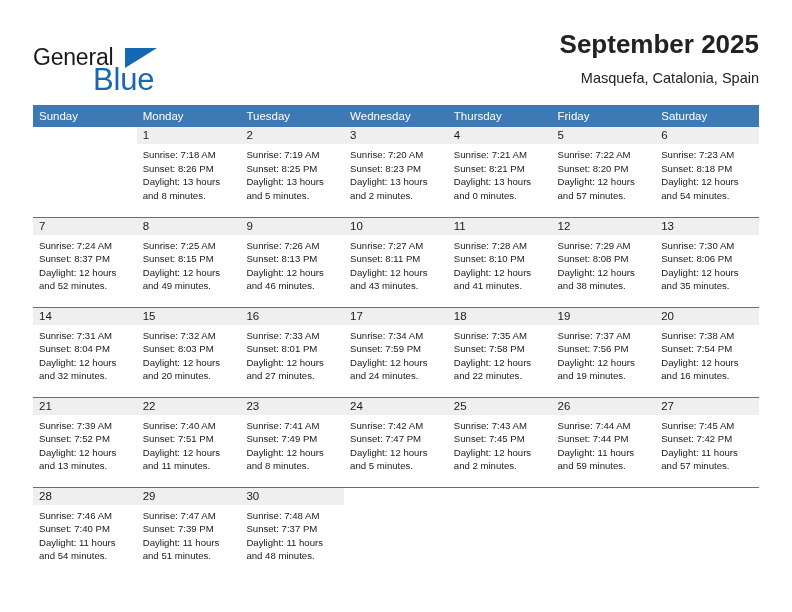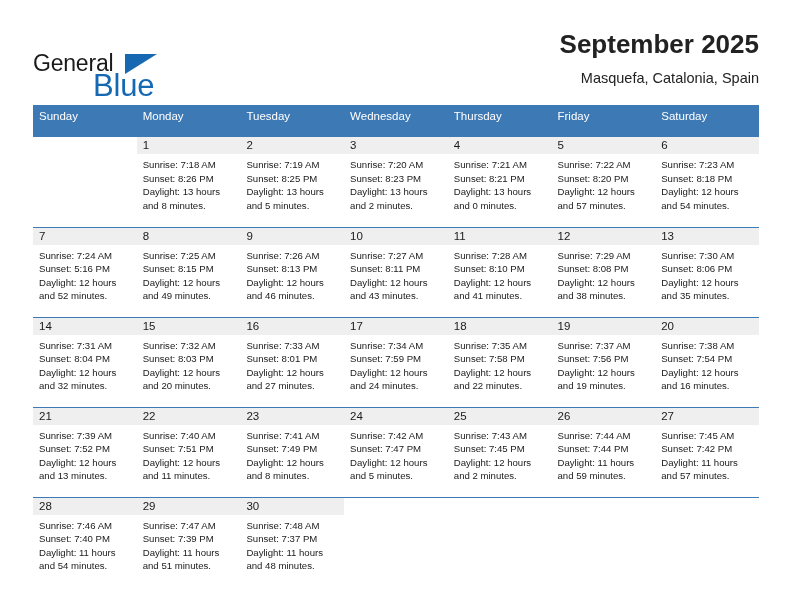--- a/index.html
+++ b/index.html
@@ -24,21 +24,21 @@
   .header {
     position: absolute;
     left: 33px;
     top: 28px;
     width: 726px;
     height: 70px;
   }
   .brand {
     position: absolute;
     left: 0;
-    top: 22px;
+    top: 16px;
     width: 220px;
     height: 56px;
     text-align: right;
   }
   .brand-general {
     position: absolute;
     left: 0;
     top: 0;
     font-size: 23px;
     color: #1a1a1a;
@@ -93,21 +93,21 @@
     width: 726px;
     border-collapse: collapse;
     table-layout: fixed;
   }
   .calendar th {
     background: #3c79b5;
     color: #ffffff;
     font-size: 11.5px;
     font-weight: normal;
     text-align: left;
-    padding: 5px 0 15px 6px;
+    padding: 5px 0 5px 6px;
     height: 21px;
     border: none;
     letter-spacing: 0px;
   }
   .calendar td {
     vertical-align: top;
     padding: 0;
     border: none;
     width: 103.71px;
     height: 90px;
@@ -228,21 +228,21 @@
               <div>Daylight: 12 hours</div>
               <div>and 54 minutes.</div>
             </div>
           </td>
         </tr>
         <tr class="week-row">
           <td>
             <div class="daynum">7</div>
             <div class="detail">
               <div>Sunrise: 7:24 AM</div>
-              <div>Sunset: 5:16 PM</div>
+              <div>Sunset: 8:37 PM</div>
               <div>Daylight: 12 hours</div>
               <div>and 52 minutes.</div>
             </div>
           </td>
           <td>
             <div class="daynum">8</div>
             <div class="detail">
               <div>Sunrise: 7:25 AM</div>
               <div>Sunset: 8:15 PM</div>
               <div>Daylight: 12 hours</div>

